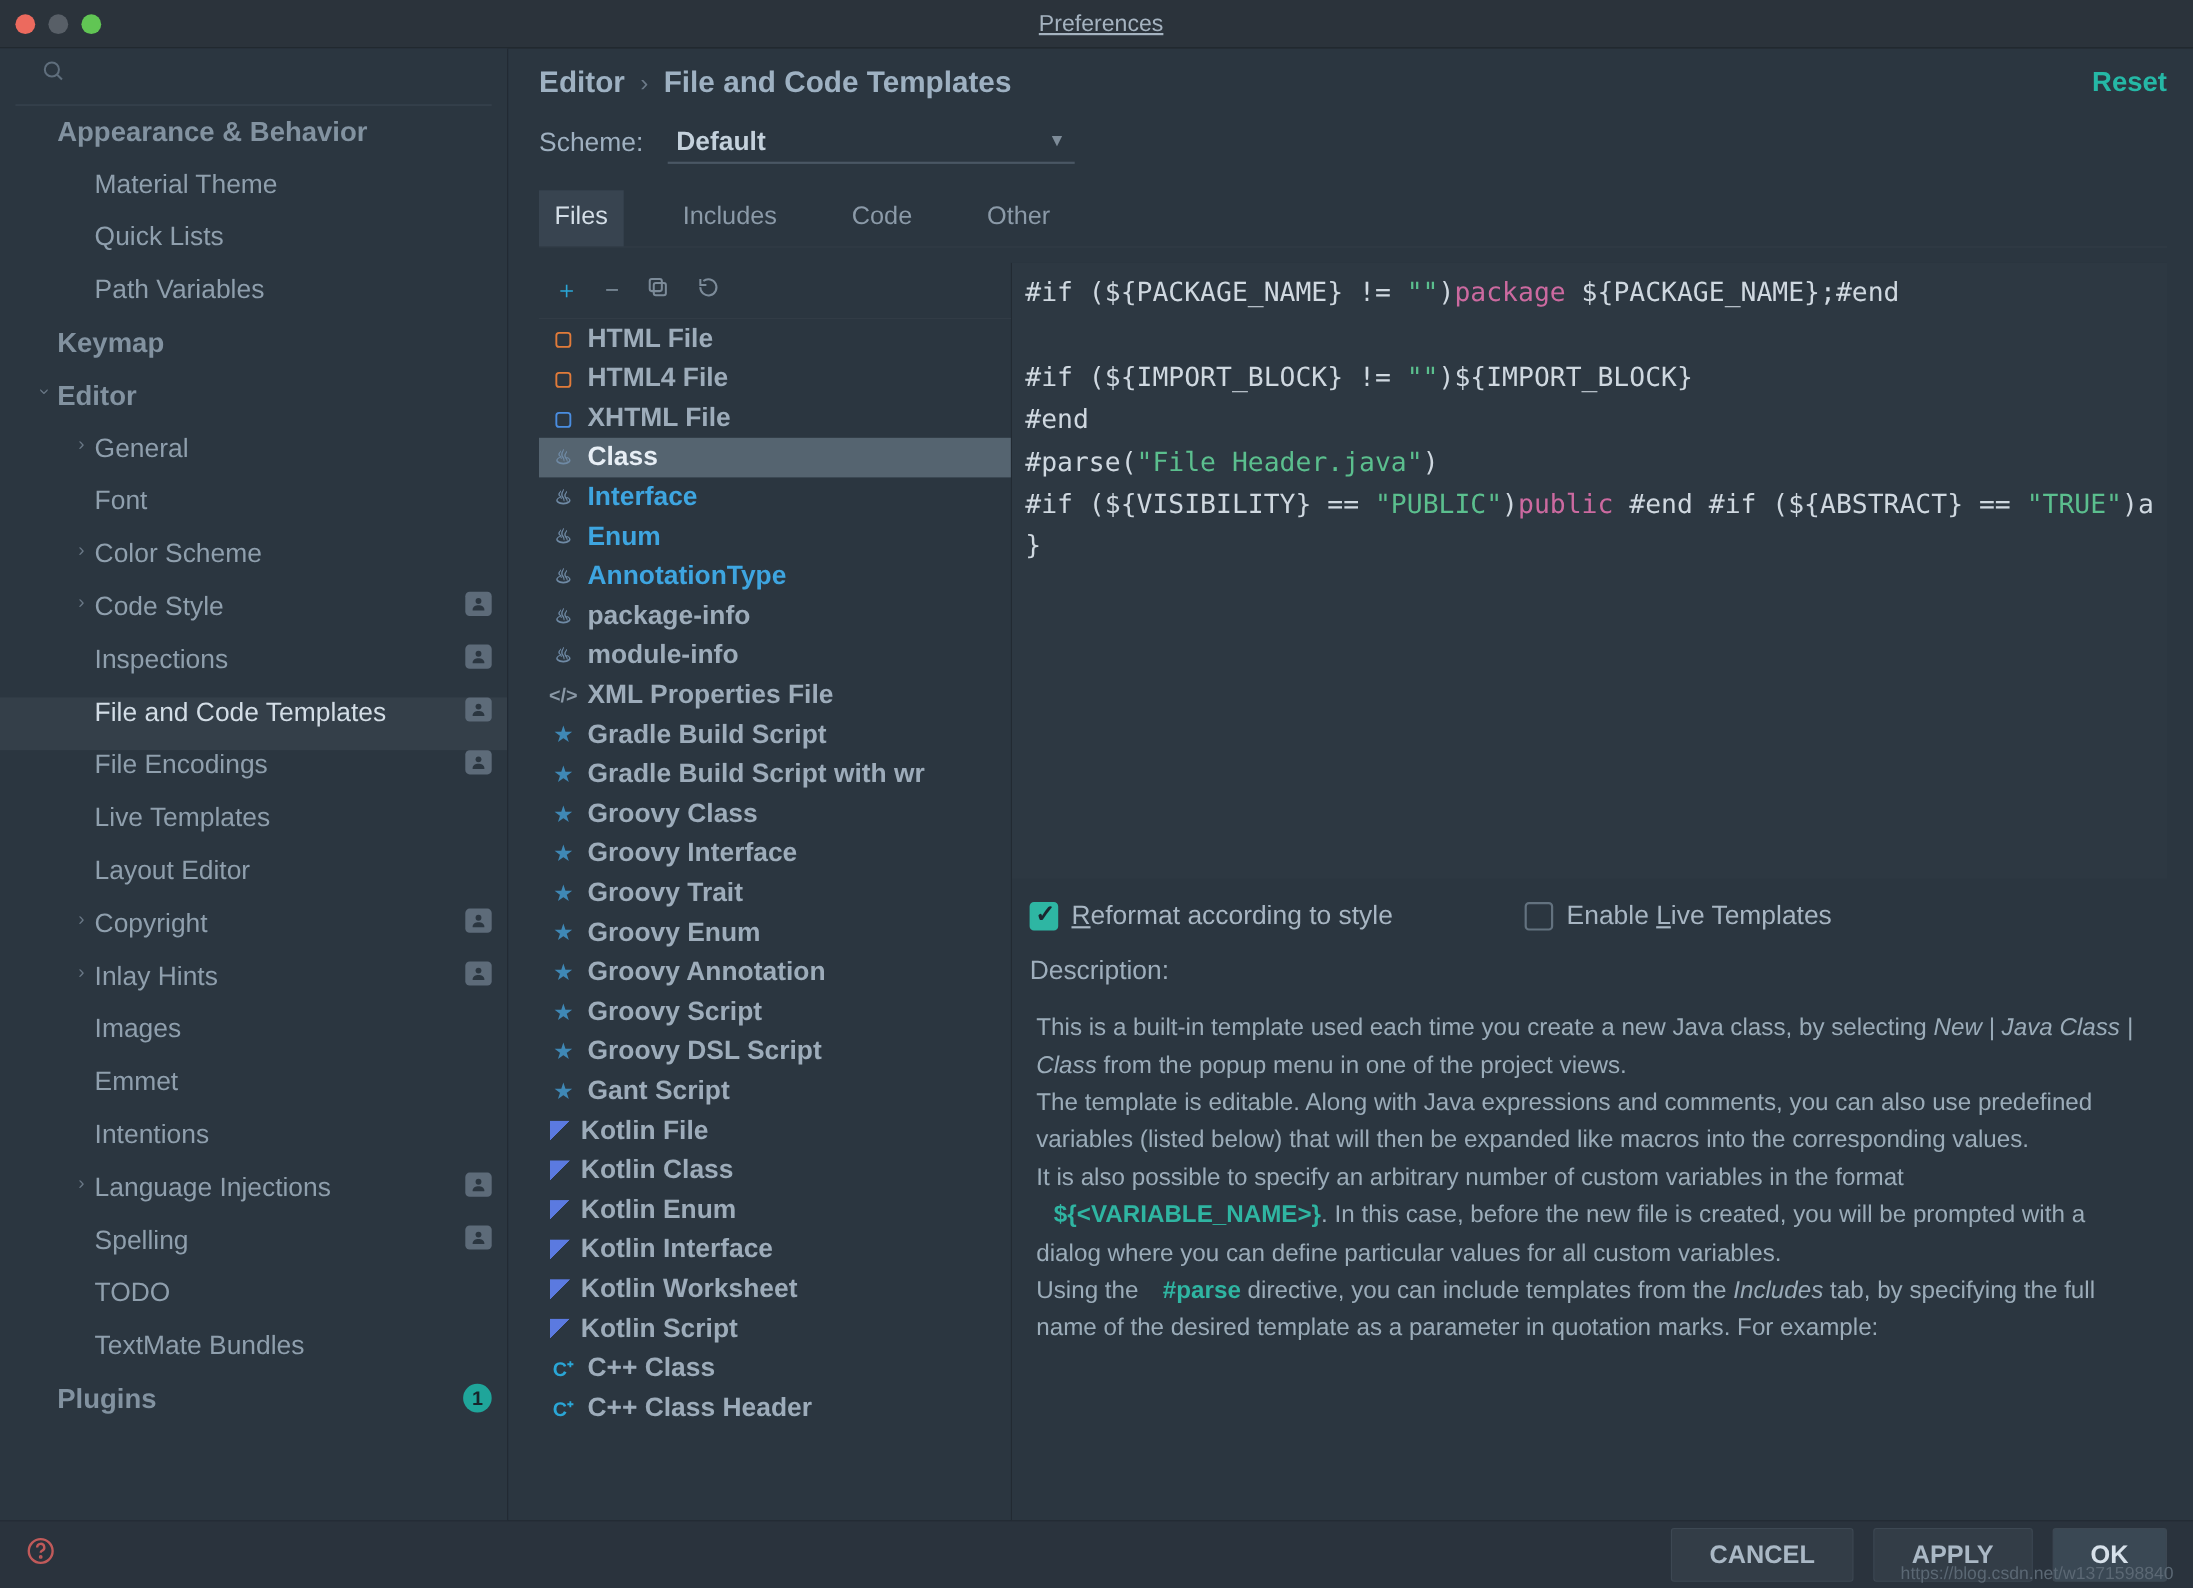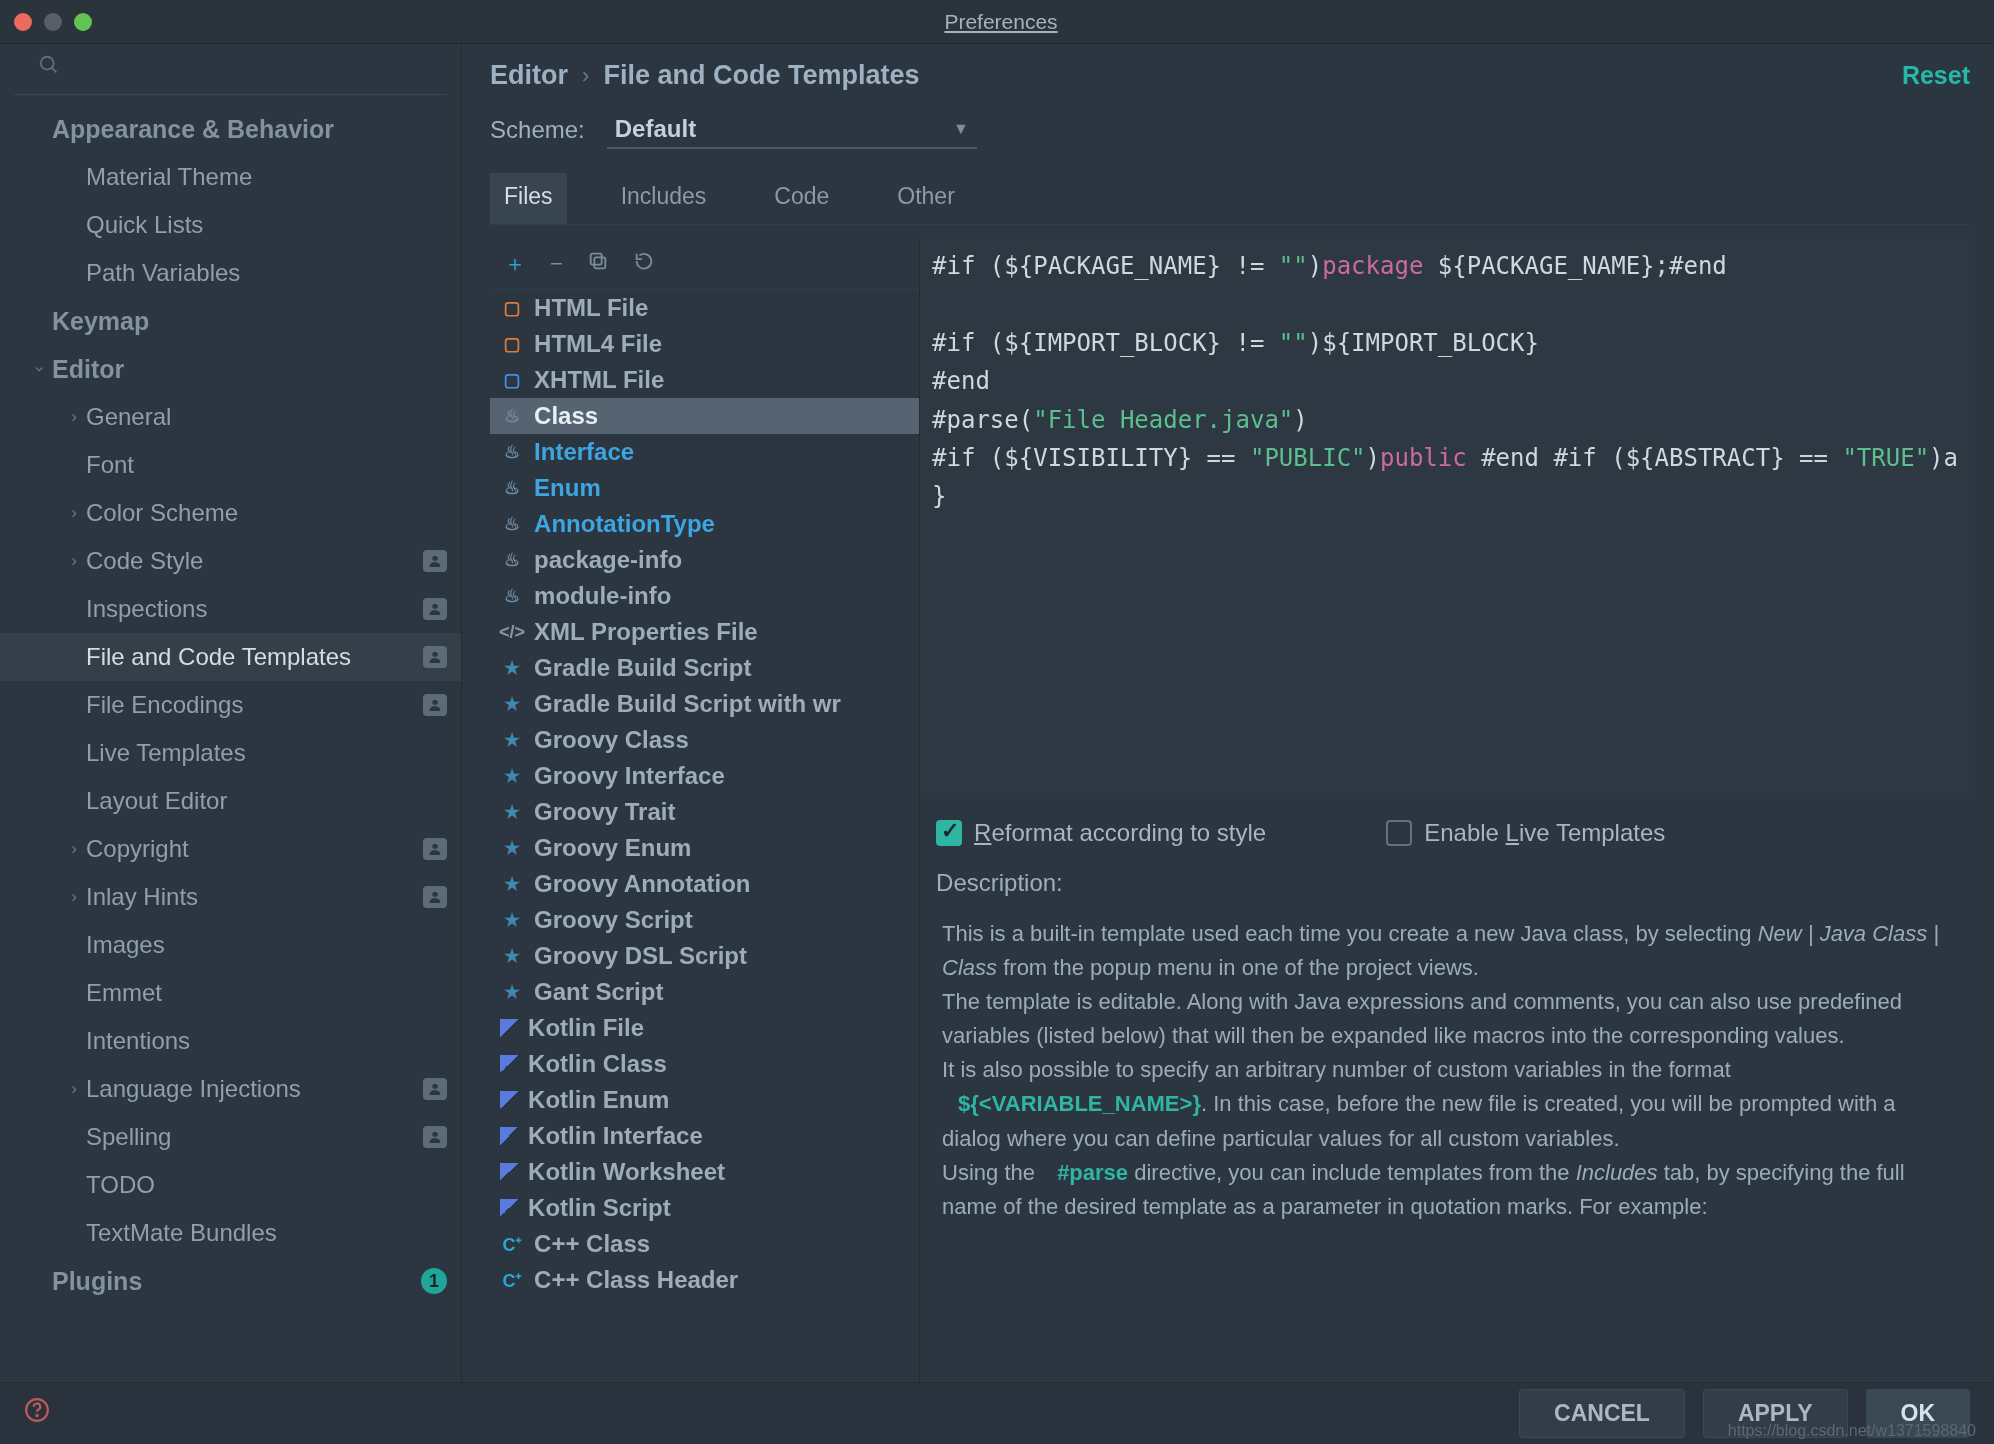--- a/index.html
+++ b/index.html
@@ -39,21 +39,21 @@
     padding: 10px 24px 12px 24px;
     border-bottom: 1px solid #3a4652;
     margin: 0 14px;
   }
   .search-icon { color: #5f6e7c; font-size: 24px; margin-right: 14px; }
   .search-input {
     flex: 1; background: transparent; border: none; outline: none; color: #a5b3c0; font-size: 20px;
   }
   .tree { flex: 1; overflow: auto; padding-top: 10px; }
   .tree-row {
-    display: flex; align-items: center;
+    display: flex; align-items: flex-start;
     height: 48px;
     padding-right: 14px;
     cursor: pointer;
     position: relative;
   }
   .tree-row .chev { width: 24px; text-align: center; color: #6a7886; font-size: 17px; }
   .tree-row .chev.down { transform: rotate(90deg); }
   .tree-row .lbl { flex: 1; color: #8f9fad; }
   .tree-row.top > .lbl { font-weight: 700; color: #8292a0; font-size: 25px; }
   .tree-row.selected { background: #343f49; }

